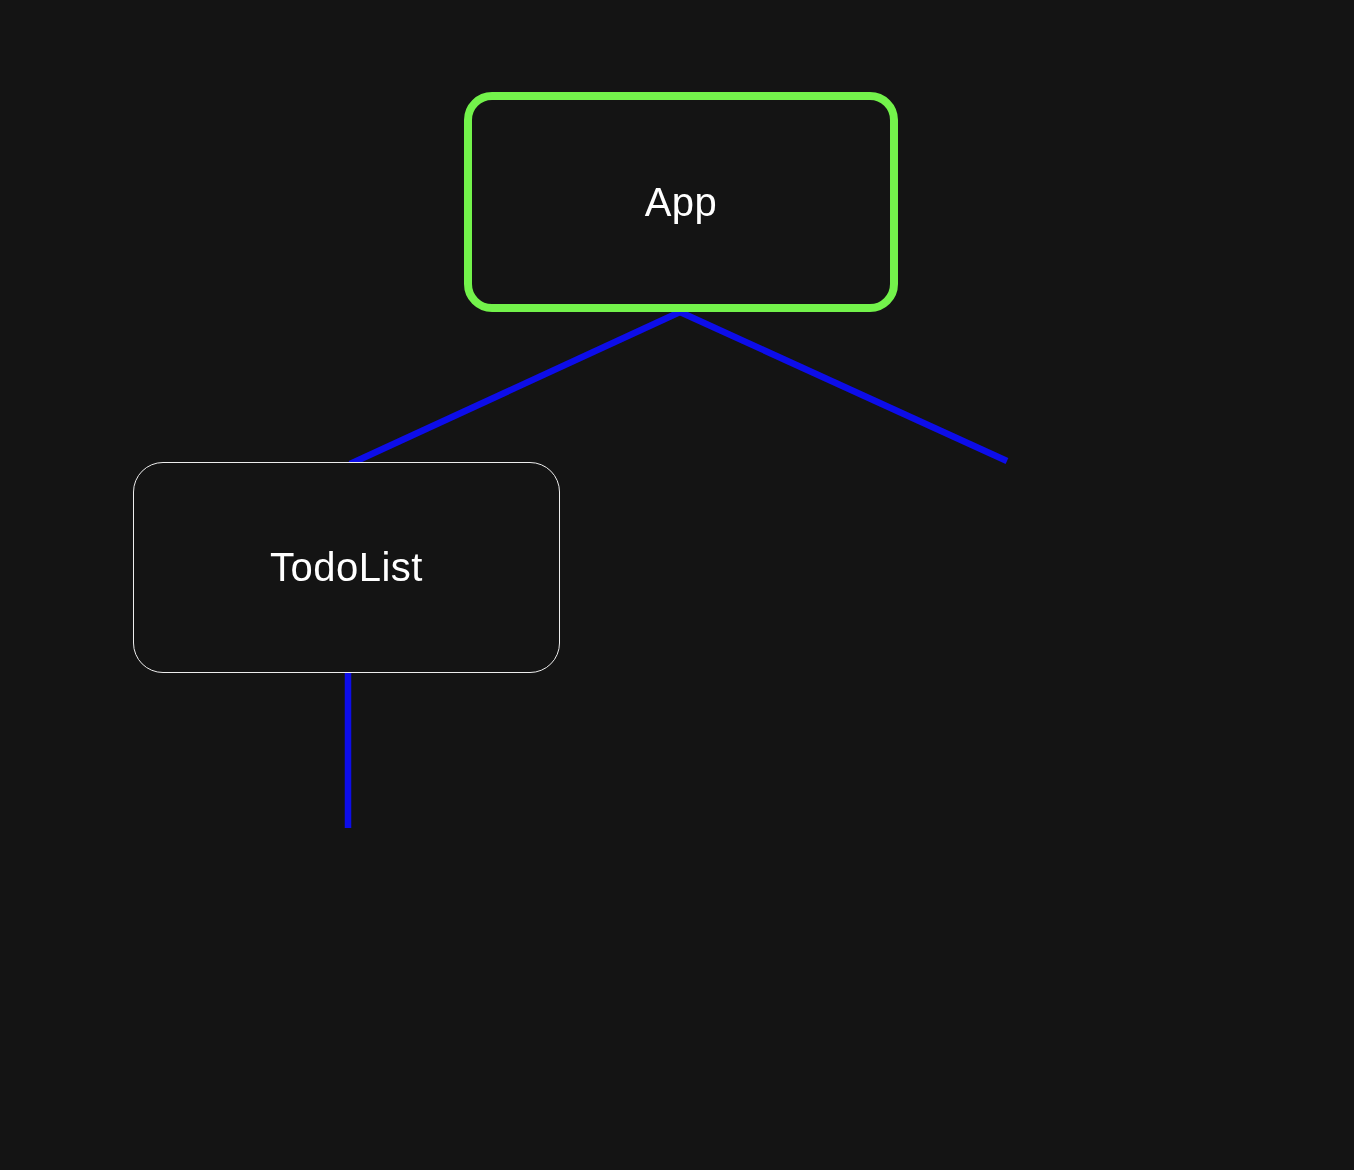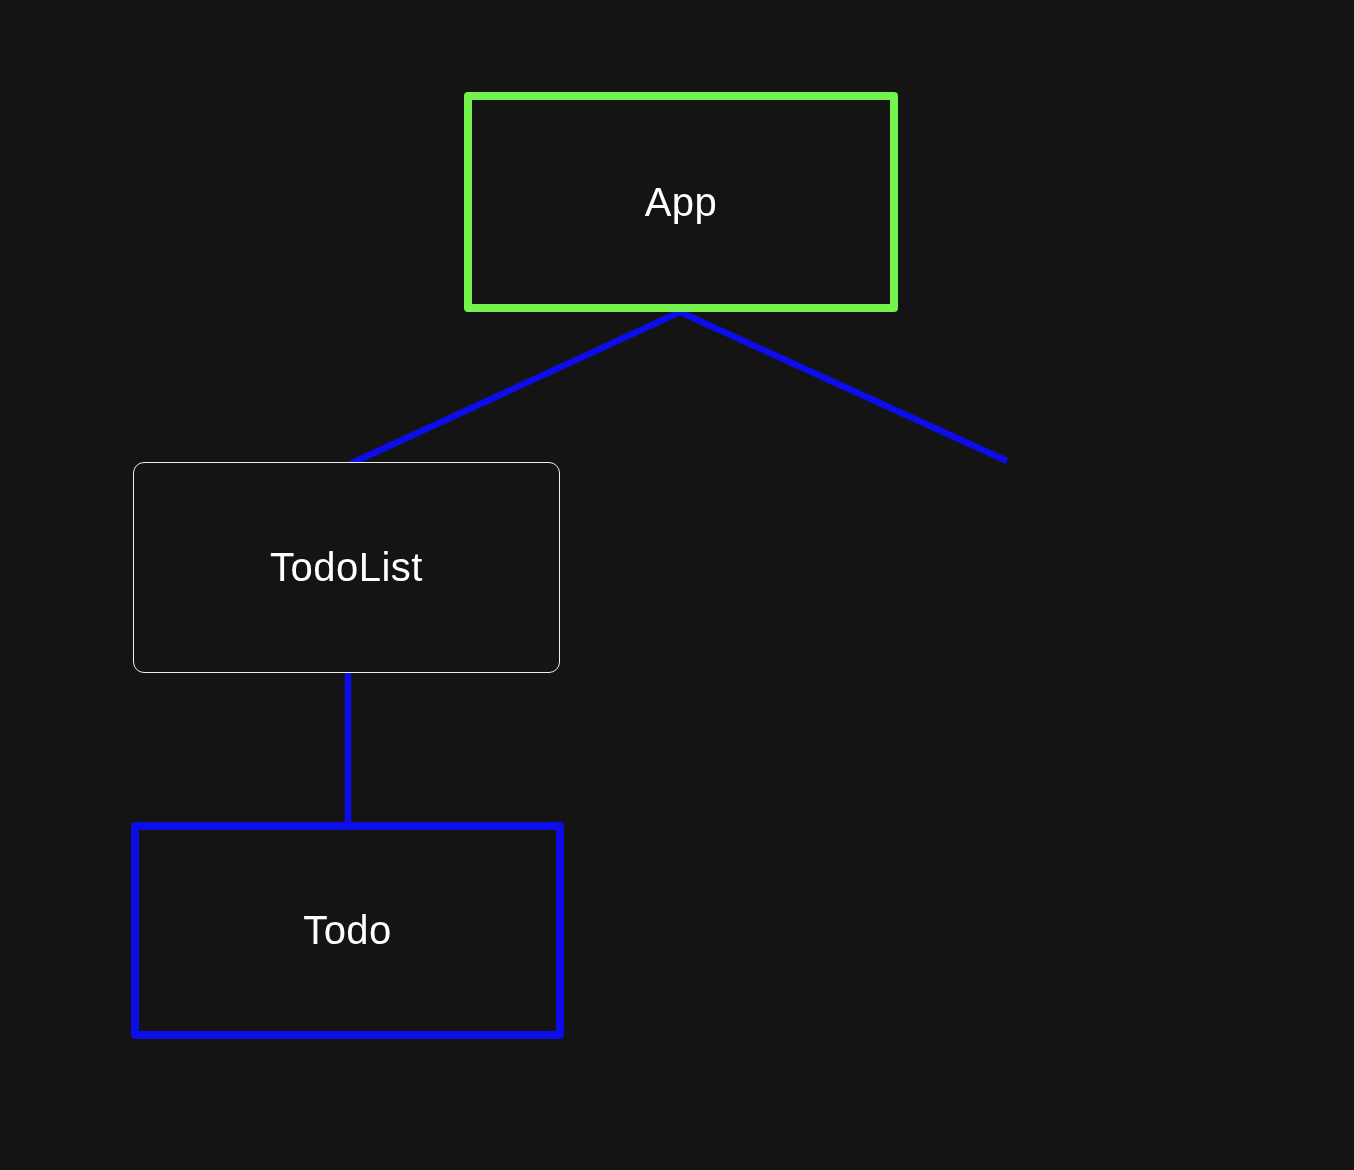--- a/index.html
+++ b/index.html
@@ -26,42 +26,42 @@
     height: 1170px;
     pointer-events: none;
   }
   .node {
     position: absolute;
     box-sizing: border-box;
     display: flex;
     align-items: center;
     justify-content: center;
     background: #141414;
-    border-radius: 4px;
+    border-radius: 28px;
   }
   .node span {
     color: #ffffff;
     font-size: 40px;
     font-weight: 400;
     letter-spacing: 0.5px;
   }
   .node-app {
     left: 464px;
     top: 92px;
     width: 434px;
     height: 220px;
     border: 8px solid #73f34b;
   }
   .node-todolist {
     left: 133px;
     top: 462px;
     width: 427px;
     height: 211px;
     border: 1.5px solid #ededed;
-    border-radius: 11px;
+    border-radius: 30px;
   }
   .node-todoinput {
     left: 799px;
     top: 458px;
     width: 434px;
     height: 220px;
     border: 8px solid #0d0de9;
   }
   .node-todo {
     left: 131px;
@@ -84,17 +84,14 @@
 
   <div class="node node-app">
     <span>App</span>
   </div>
 
   <div class="node node-todolist">
     <span>TodoList</span>
   </div>
 
 
-  <div class="node node-todo">
-    <span>Todo</span>
-  </div>
 
 </div>
 
 </body></html>

